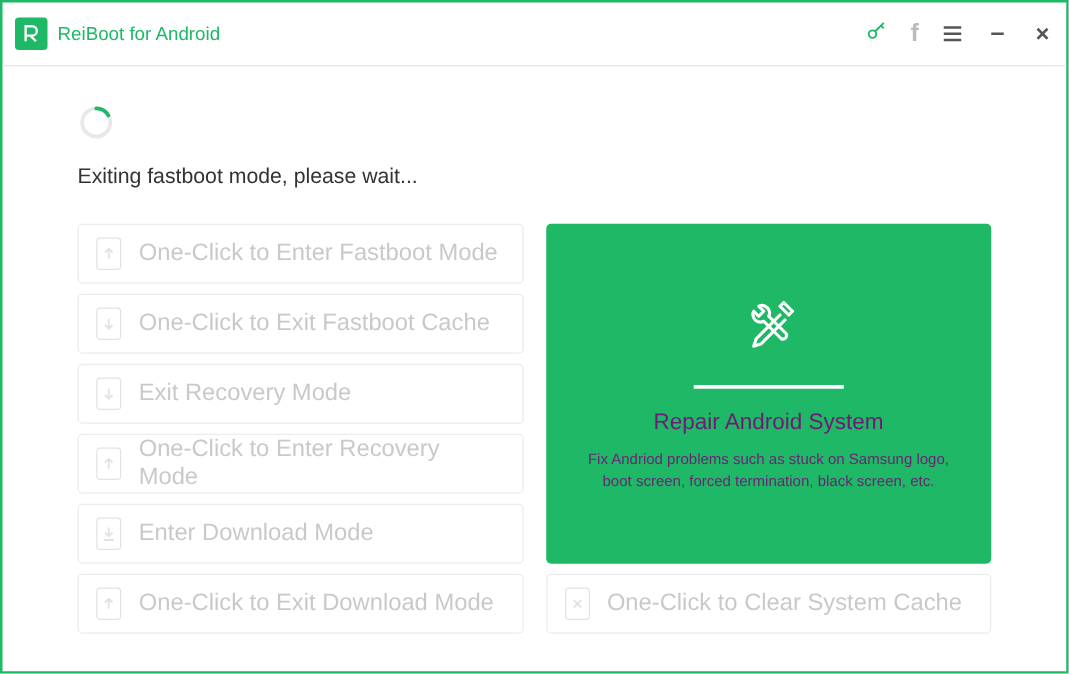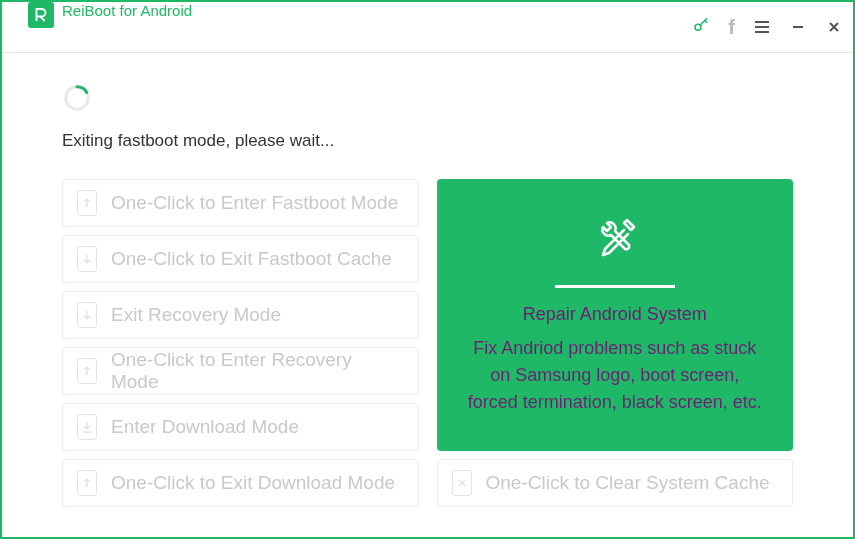--- a/index.html
+++ b/index.html
@@ -15,21 +15,22 @@
   height: 539px;
   border: 2px solid #1fb866;
   background: #fff;
   display: flex;
   flex-direction: column;
 }
 .titlebar {
   height: 58px;
   border-bottom: 1px solid #e5e5e5;
   display: flex;
-  padding: 0 10px 0 26px;
+  align-items: center;
+  padding: 0 10px 0 10px;
 }
 .logo-box {
   width: 26px;
   height: 26px;
   background: #1fb866;
   border-radius: 3px;
   display: flex;
   align-items: center;
   justify-content: center;
   margin-right: 8px;
@@ -131,21 +132,21 @@
   height: 3px;
   background: #fff;
   margin: 8px 0 16px 0;
 }
 .hero-title {
   font-size: 18px;
   font-weight: 400;
   margin-bottom: 10px;
 }
 .hero-desc {
-  font-size: 18px;
+  font-size: 12px;
   line-height: 1.5;
   opacity: 0.95;
 }
 </style>
 </head>
 <body>
 
 <div class="window">
 
   <div class="titlebar">

